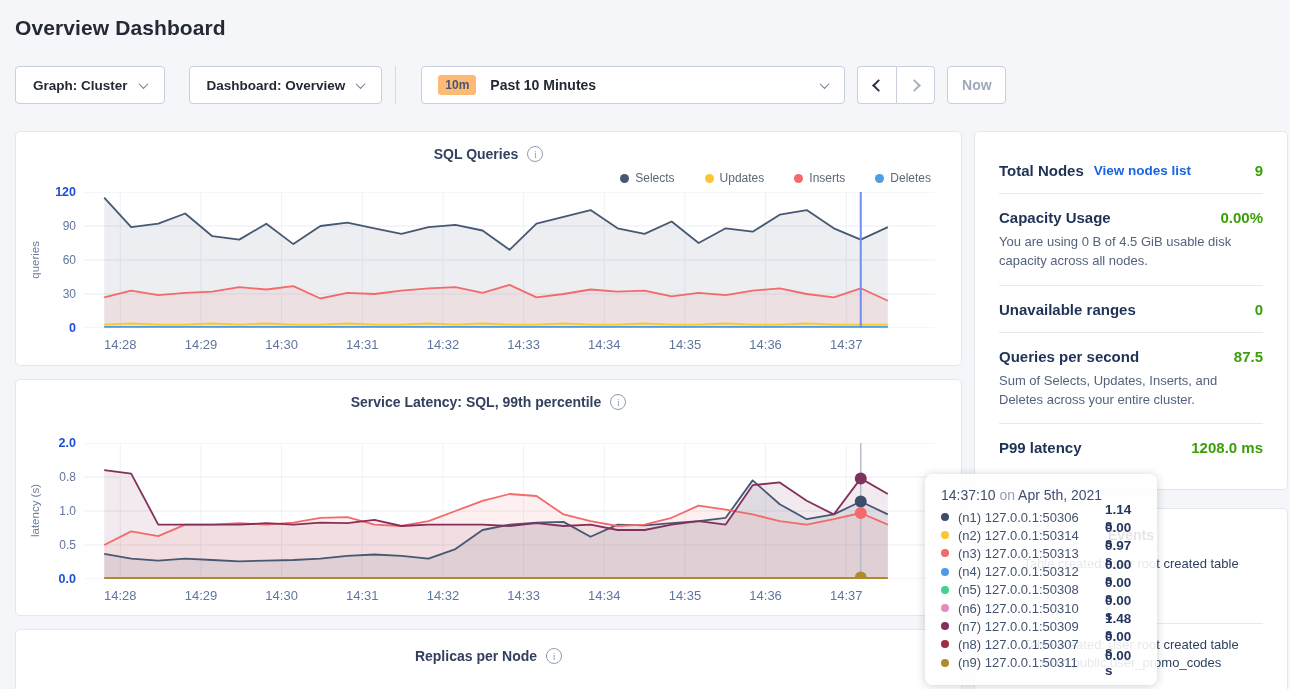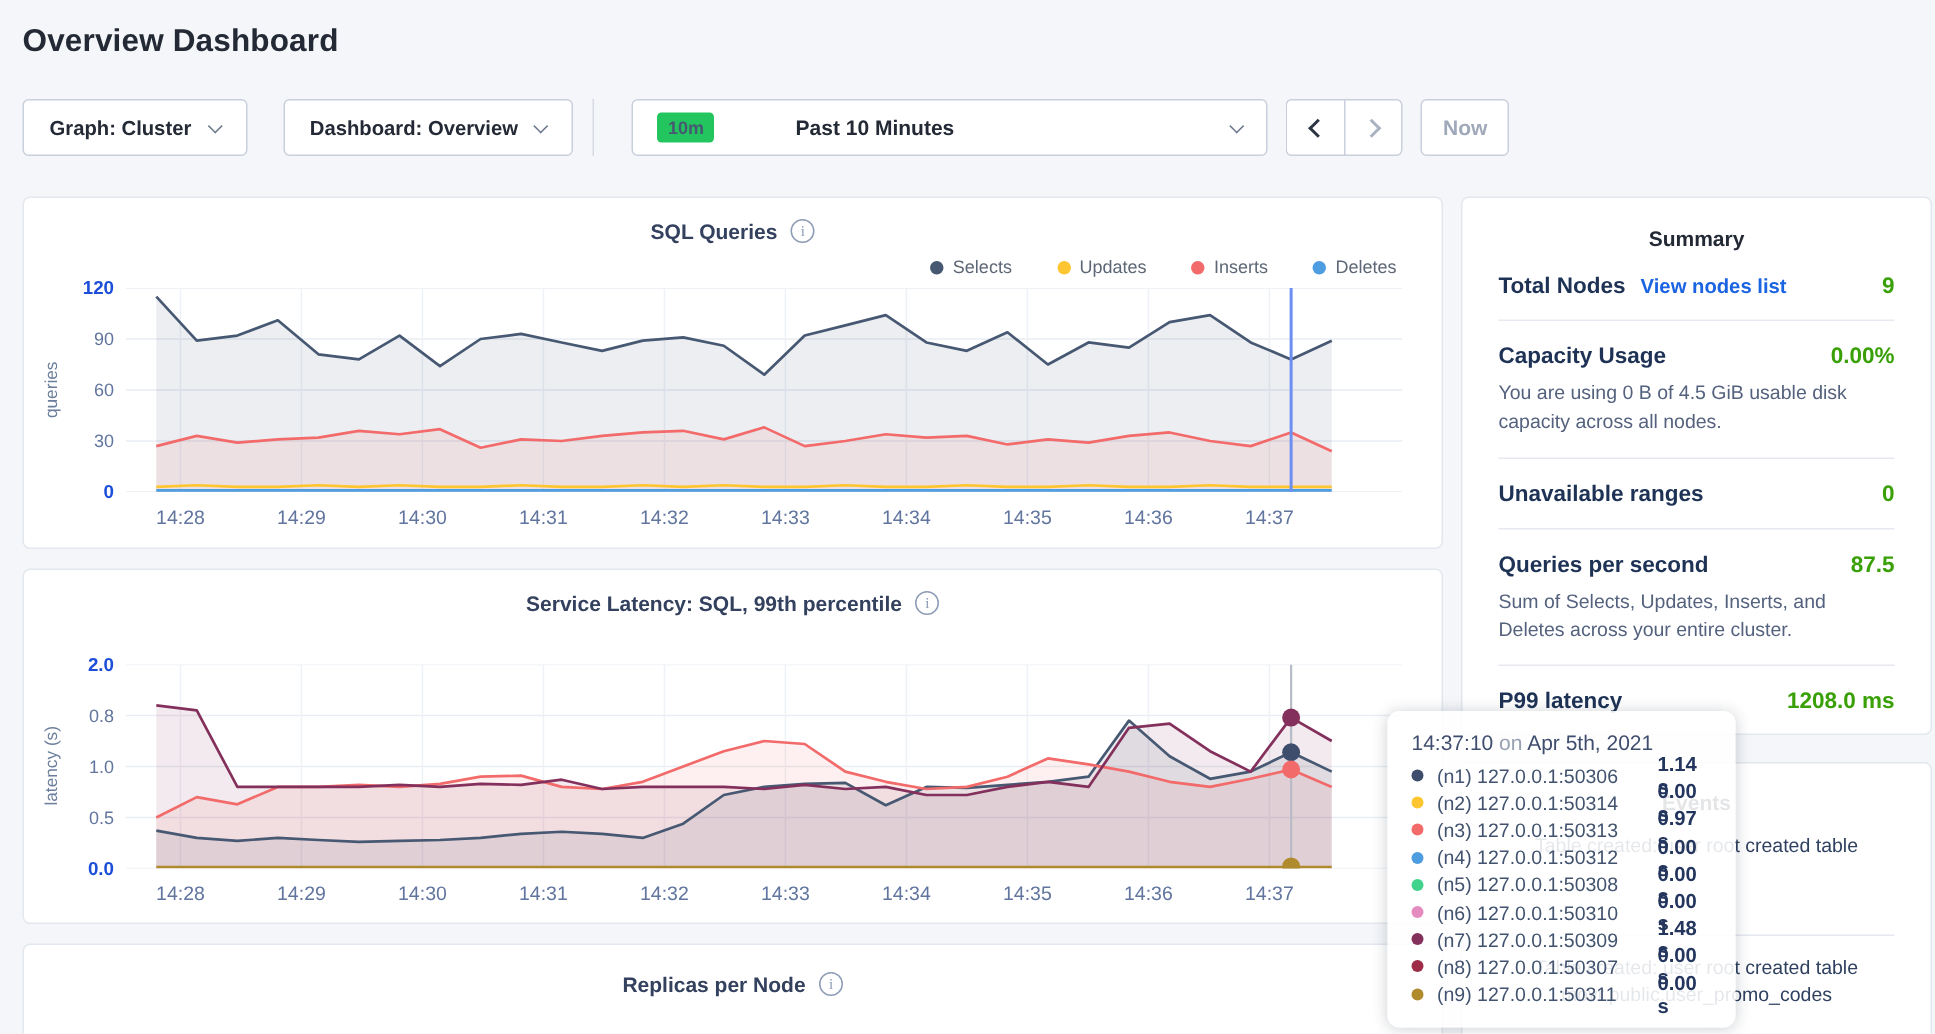--- a/index.html
+++ b/index.html
@@ -22,22 +22,22 @@
   .dropdown { padding:0 17px; }
   .dropdown .chev { margin-left:12px; }
   .chev { width:7px; height:7px; border-right:1.6px solid #6f7a8e; border-bottom:1.6px solid #6f7a8e; display:inline-block; }
   .chev-down  { transform:rotate(45deg) translate(-1px,-1px); }
   .arr { width:9px; height:9px; border-right:2.2px solid #2c3444; border-bottom:2.2px solid #2c3444; display:inline-block; }
   .arr-left  { transform:rotate(135deg); margin-left:3px; }
   .arr-right { transform:rotate(-45deg); margin-right:3px; border-color:#a9b2c1; }
   .vdivider { width:1px; height:38px; background:#d5dae4; margin:0 25px 0 13px; }
 
   .time-picker { width:424px; padding:0 16px; justify-content:flex-start; }
-  .time-badge { background:#22c55e; color:#475872; font-size:12px; font-weight:bold; border-radius:3px; padding:3px 7px; margin-right:14px; }
-  .time-label { font-size:14px; font-weight:bold;margin-left:40px; }
+  .time-badge { background:#fdba74; color:#475872; font-size:12px; font-weight:bold; border-radius:3px; padding:3px 7px; margin-right:14px; }
+  .time-label { font-size:14px; font-weight:bold; }
   .time-picker .chev { margin-left:auto; }
 
   .nav-group { display:flex; margin-left:12px; }
   .nav-btn { width:39px; justify-content:center; }
   .nav-prev { border-radius:4px 0 0 4px; border-right:none; }
   .nav-next { border-radius:0 4px 4px 0; }
   .now-btn { width:59px; margin-left:12px; justify-content:center; color:#9fa9ba; font-size:14px; }
 
   
   .content { display:flex; align-items:flex-start; margin:27px 0 0 15px; gap:12px; }
@@ -282,21 +282,20 @@
           <span class="chart-title">Replicas per Node</span>
           <span class="info-icon"></span>
         </div>
       </section>
 
     </div>
 
     <aside class="sidebar">
 
       <div class="panel summary-panel">
-        <div class="sidebar-title">Summary</div>
 
         <div class="stat">
           <div class="stat-head">
             <span class="stat-label">Total Nodes</span>
             <a class="stat-link">View nodes list</a>
             <span class="stat-value">9</span>
           </div>
         </div>
 
         <div class="stat">

